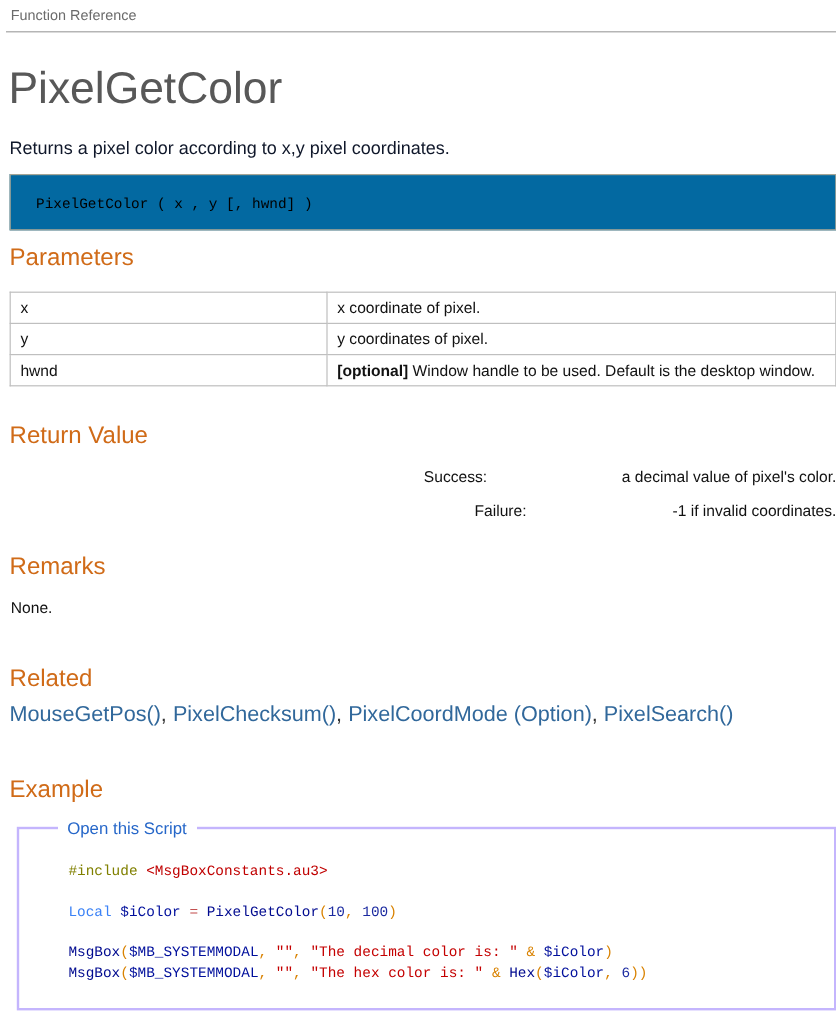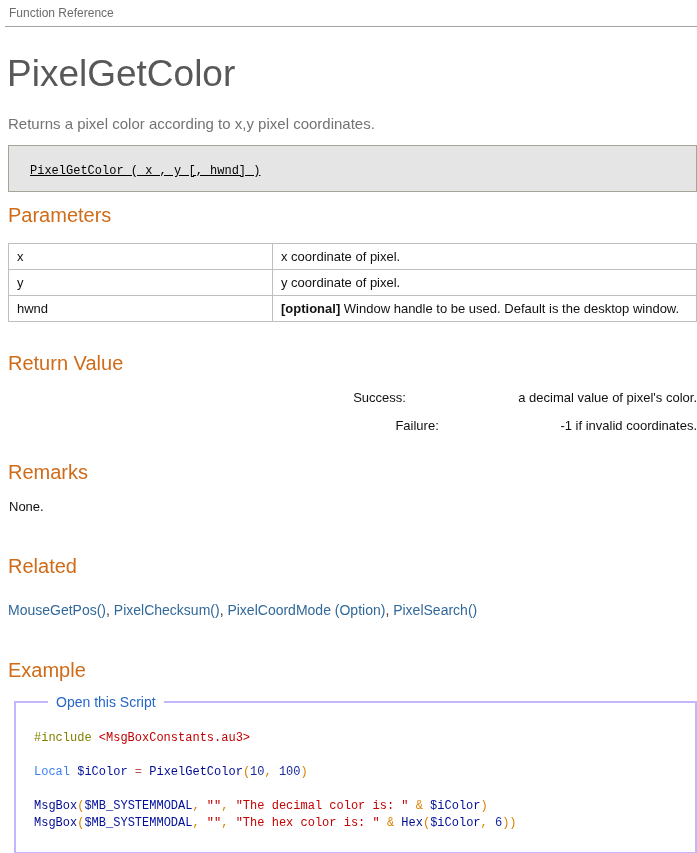--- a/index.html
+++ b/index.html
@@ -9,26 +9,25 @@
   }
   .page{padding:6px 0 0 8px;}
 
   .breadcrumb{font-size:12px;color:#6b6b6b;padding-left:1px;}
   hr.top-rule{border:none;border-top:1px solid #a3a3a3;margin:6px 0 0 -3px;}
 
   h1.page-title{
     font-size:37px;font-weight:400;color:#585858;letter-spacing:0;
     margin:26px 0 0 -1px;line-height:1.15;
   }
-  .description{font-size:15px;color:#737373;margin:19px 0 0 0;}
+  .description{font-size:15px;color:#0f172a;margin:19px 0 0 0;}
 
   .signature-box{
-    margin:13px 0 0 0;background:#e5e5e5;border:1px solid #a5a596;
+    margin:13px 0 0 0;background:#0369a1;border:1px solid #a5a596;
     padding:14px 8px 13px 21px;
-    text-decoration:underline;
   }
   .code-font{font-family:"Liberation Mono","DejaVu Sans Mono",monospace;font-size:12px;}
 
   h2.section-heading{font-size:20px;font-weight:400;color:#d06b18;margin:0;line-height:1.2;}
   .sec-parameters h2{margin-top:11px;}
   .sec-return h2{margin-top:29px;}
   .sec-remarks h2{margin-top:27px;}
   .sec-related h2{margin-top:40px;}
   .sec-example h2{margin-top:40px;}
 
@@ -40,34 +39,34 @@
     border:1px solid #bfbfbf;padding:5px 8px 5px 8px;vertical-align:top;
   }
   table.param-table td.param-name{width:247px;}
 
   .rv-rows{margin-top:15px;}
   .rv-row{display:flex;font-size:13px;color:#111;margin:0 0 13px 2px;justify-content:flex-end;}
   .rv-label{width:165px;flex:0 0 165px;}
 
   .plain-text{font-size:13px;color:#111;margin:15px 0 0 1px;}
 
-  .related-line{font-size:14px;margin:24px 0 0 0;color:#333;}
+  .related-line{font-size:18px;margin:7px 0 0 0;color:#333;}
   .related-line a{color:#31689b;text-decoration:none;cursor:pointer;}
 
   fieldset.example-box{
     margin:12px 0 0 6px;border:2px solid #c4b5fd;padding:0;
   }
   fieldset.example-box legend{
     margin-left:32px;padding:0 8px;font-size:14px;
   }
   legend a.open-script{color:#2667c9;text-decoration:none;cursor:pointer;}
   pre.example-code{
     margin:20px 10px 20px 18px;line-height:17px;
   }
-  pre.example-code div{min-height:17px;}
+  pre.example-code div{min-height:17px;margin-left:23px;}
 
   .tk-pp{color:#808000;}
   .tk-inc{color:#c00000;}
   .tk-kw{color:#3b82f6;text-align:right;}
   .tk-var{color:#000f9c;}
   .tk-fn{color:#000a8f;}
   .tk-num{color:#1b2aa0;}
   .tk-str{color:#c40000;}
   .tk-op{color:#c35050;}
   .tk-pun{color:#d98200;}
@@ -92,21 +91,21 @@
   <div class="sec-parameters">
     <h2 class="section-heading">Parameters</h2>
     <table class="param-table">
       <tbody>
           <tr>
             <td class="param-name">x</td>
             <td>x coordinate of pixel.</td>
           </tr>
           <tr>
             <td class="param-name">y</td>
-            <td>y coordinate of pixel.</td>
+            <td>y coordinates of pixel.</td>
           </tr>
           <tr>
             <td class="param-name">hwnd</td>
             <td><b>[optional]</b> Window handle to be used. Default is the desktop window.</td>
           </tr>
         </tbody>
     </table>
   </div>
 
   <div class="sec-return">

